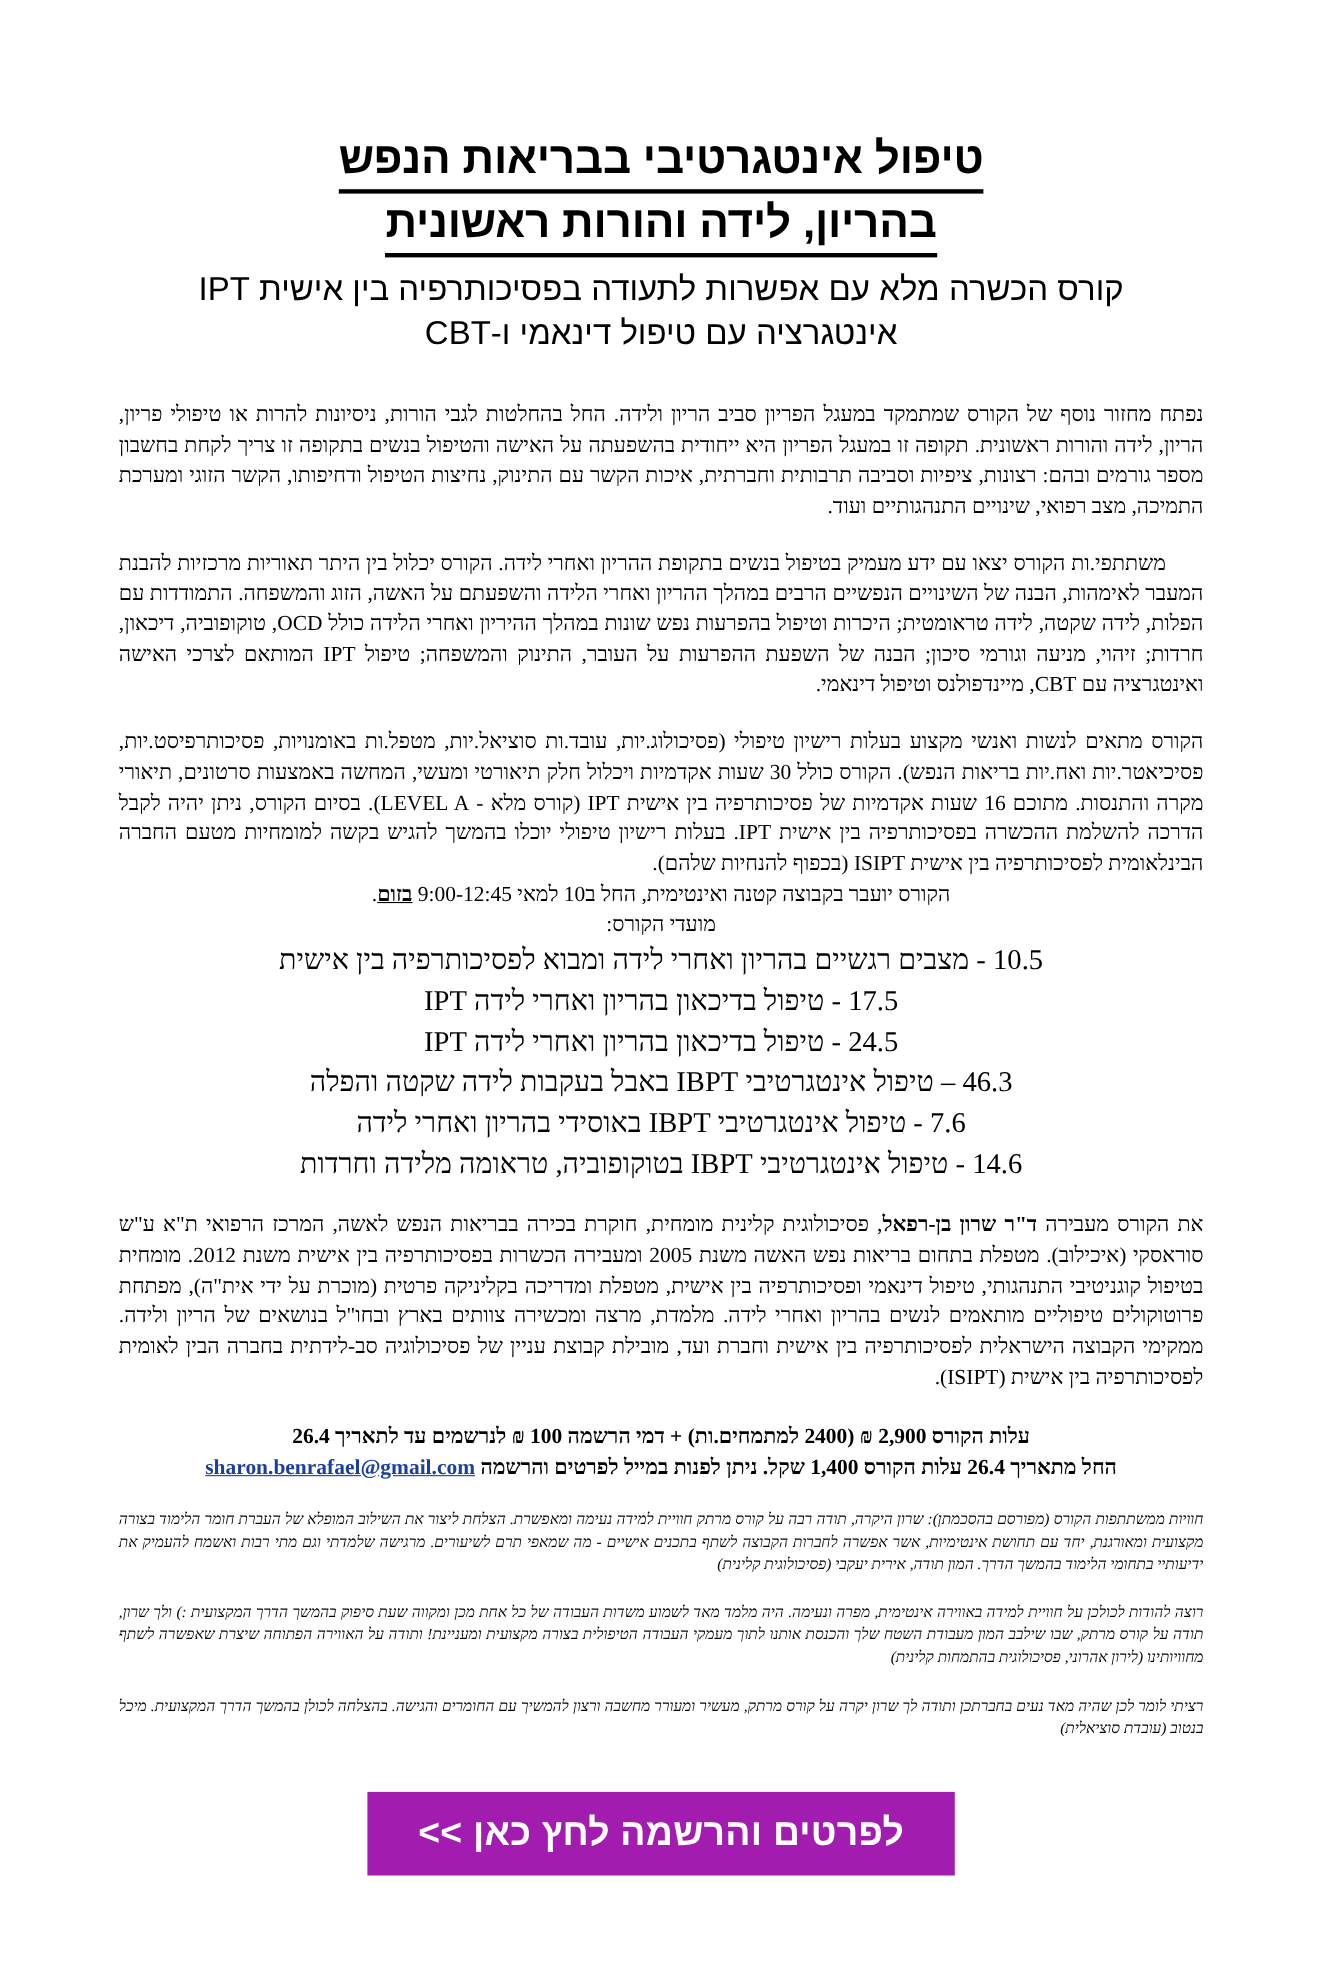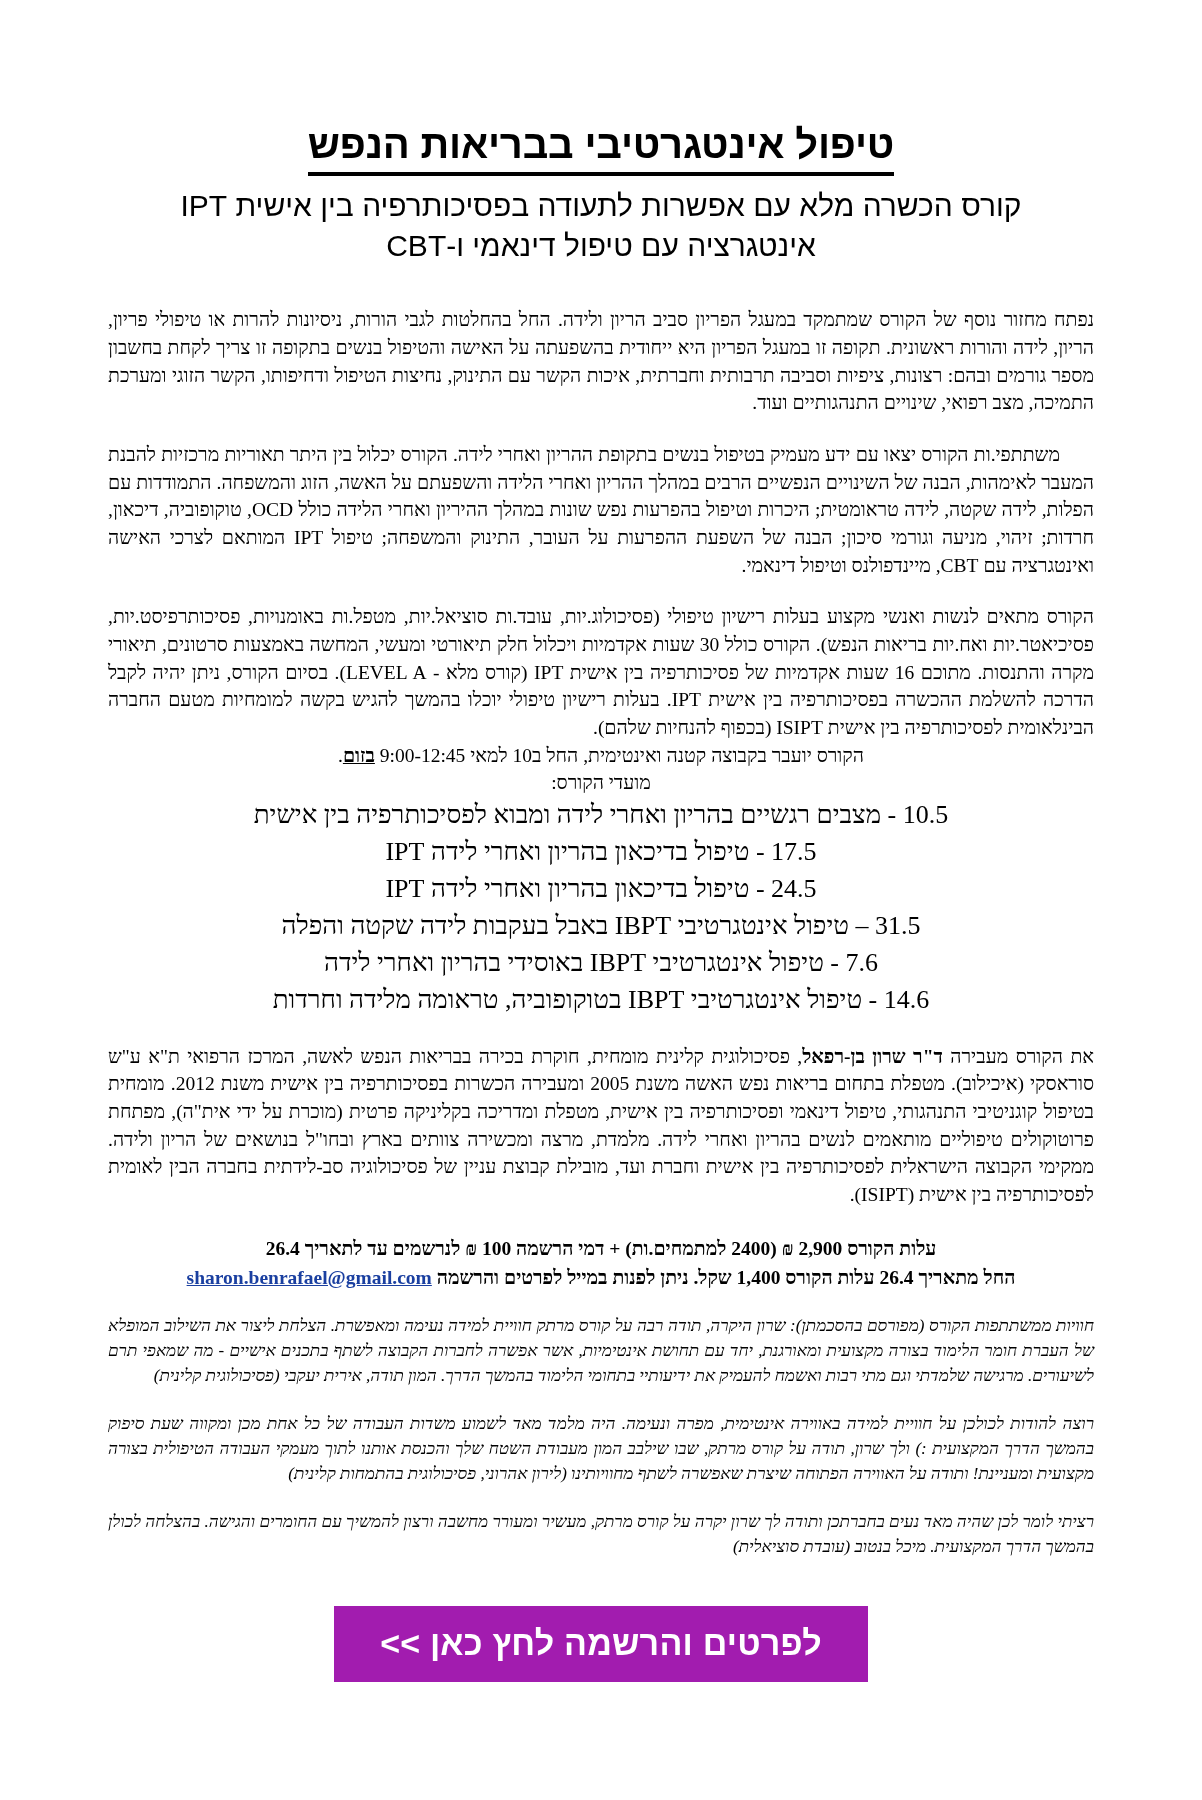--- a/index.html
+++ b/index.html
@@ -107,21 +107,21 @@
     text-decoration: underline;
     font-weight: bold;
     font-family: "Liberation Serif", "DejaVu Serif", serif;
   }
 
   
   .testimonials {
     margin-top: 20px;
   }
   p.testi {
-    font-size: 17px;
+    font-size: 14px;
     line-height: 1.45;
     font-style: italic;
     text-align: justify;
     text-justify: inter-word;
     margin: 0 0 24px 0;
   }
 
   
   .cta-wrap {
     margin-top: 46px;
@@ -142,20 +142,21 @@
   }
 </style>
 </head>
 <body>
 
 <div class="page">
 
   <div class="title-block">
     <h1 class="doc-title">
       <span class="ul-line">טיפול אינטגרטיבי בבריאות הנפש</span><br>
+      <span class="ul-line">בהריון, לידה והורות ראשונית</span>
     </h1>
     <div class="doc-subtitle">קורס הכשרה מלא עם אפשרות לתעודה בפסיכותרפיה בין אישית IPT</div>
     <div class="doc-subtitle" style="margin-top:0;">אינטגרציה עם טיפול דינאמי ו-CBT</div>
   </div>
 
   <div class="body-wrap">
 
     <p class="para">נפתח מחזור נוסף של הקורס שמתמקד במעגל הפריון סביב הריון ולידה. החל בהחלטות לגבי הורות, ניסיונות להרות או טיפולי פריון, הריון, לידה והורות ראשונית. תקופה זו במעגל הפריון היא ייחודית בהשפעתה על האישה והטיפול בנשים בתקופה זו צריך לקחת בחשבון מספר גורמים ובהם: רצונות, ציפיות וסביבה תרבותית וחברתית, איכות הקשר עם התינוק, נחיצות הטיפול ודחיפותו, הקשר הזוגי ומערכת התמיכה, מצב רפואי, שינויים התנהגותיים ועוד.</p>
 
     <p class="para indent">משתתפי.ות הקורס יצאו עם ידע מעמיק בטיפול בנשים בתקופת ההריון ואחרי לידה. הקורס יכלול בין היתר תאוריות מרכזיות להבנת המעבר לאימהות, הבנה של השינויים הנפשיים הרבים במהלך ההריון ואחרי הלידה והשפעתם על האשה, הזוג והמשפחה. התמודדות עם הפלות, לידה שקטה, לידה טראומטית; היכרות וטיפול בהפרעות נפש שונות במהלך ההיריון ואחרי הלידה כולל OCD, טוקופוביה, דיכאון, חרדות; זיהוי, מניעה וגורמי סיכון; הבנה של השפעת ההפרעות על העובר, התינוק והמשפחה; טיפול IPT המותאם לצרכי האישה ואינטגרציה עם CBT, מיינדפולנס וטיפול דינאמי.</p>
@@ -165,21 +166,21 @@
     <p class="sched-head">
       <span>הקורס יועבר בקבוצה קטנה ואינטימית, החל ב10 למאי </span><span>9:00-12:45</span><span> </span><span class="u">בזום</span><span>.</span>
     </p>
 
     <p class="sched-head">מועדי הקורס:</p>
 
     <ul class="dates">
       <li>10.5 - מצבים רגשיים בהריון ואחרי לידה ומבוא לפסיכותרפיה בין אישית</li>
       <li>17.5 - טיפול בדיכאון בהריון ואחרי לידה IPT</li>
       <li>24.5 - טיפול בדיכאון בהריון ואחרי לידה IPT</li>
-      <li>31.5 – טיפול אינטגרטיבי IBPT באבל בעקבות לידה שקטה והפלה</li>
+      <li>46.3 – טיפול אינטגרטיבי IBPT באבל בעקבות לידה שקטה והפלה</li>
       <li>7.6 - טיפול אינטגרטיבי IBPT באוסידי בהריון ואחרי לידה</li>
       <li>14.6 - טיפול אינטגרטיבי IBPT בטוקופוביה, טראומה מלידה וחרדות</li>
     </ul>
 
     <p class="para">
       <span>את הקורס מעבירה </span><span class="b">ד"ר שרון בן-רפאל</span><span>, פסיכולוגית קלינית מומחית, חוקרת בכירה בבריאות הנפש לאשה, המרכז הרפואי ת"א ע"ש סוראסקי (איכילוב). מטפלת בתחום בריאות נפש האשה משנת 2005 ומעבירה הכשרות בפסיכותרפיה בין אישית משנת 2012. מומחית בטיפול קוגניטיבי התנהגותי, טיפול דינאמי ופסיכותרפיה בין אישית, מטפלת ומדריכה בקליניקה פרטית (מוכרת על ידי אית"ה), מפתחת פרוטוקולים טיפוליים מותאמים לנשים בהריון ואחרי לידה. מלמדת, מרצה ומכשירה צוותים בארץ ובחו"ל בנושאים של הריון ולידה. ממקימי הקבוצה הישראלית לפסיכותרפיה בין אישית וחברת ועד, מובילת קבוצת עניין של פסיכולוגיה סב-לידתית בחברה הבין לאומית לפסיכותרפיה בין אישית (ISIPT).</span>
     </p>
 
     <div class="cost-block">
       <p class="cost-line">עלות הקורס 2,900 ₪ (2400 למתמחים.ות) + דמי הרשמה 100 ₪ לנרשמים עד לתאריך 26.4</p>

